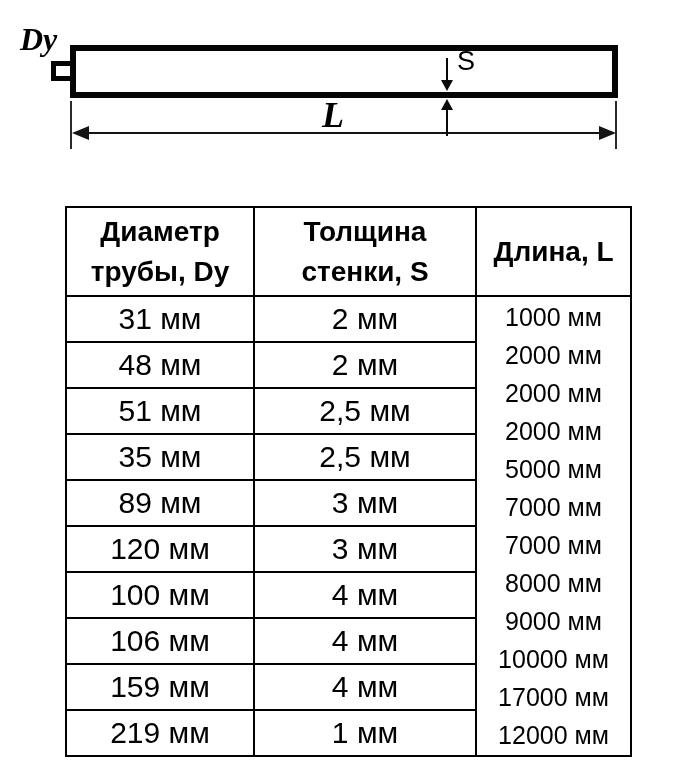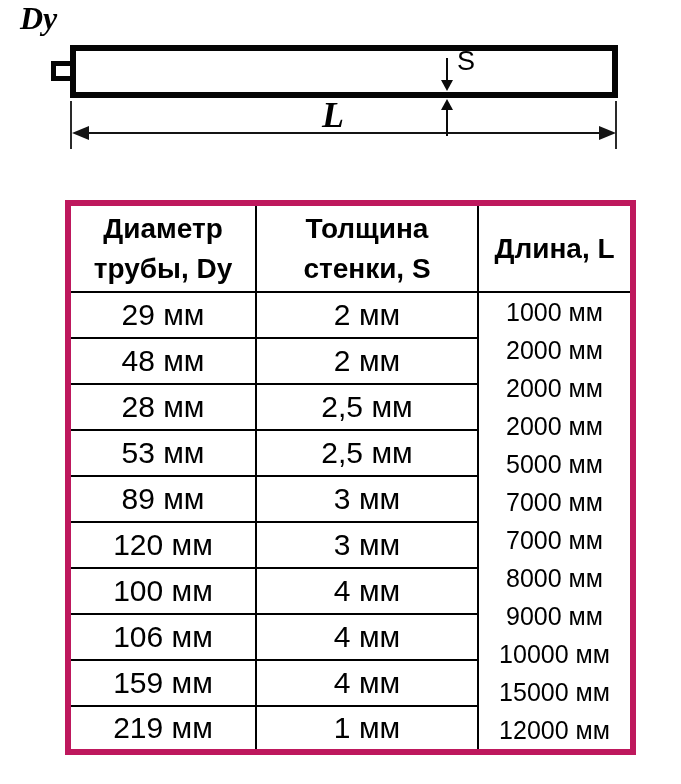--- a/index.html
+++ b/index.html
@@ -18,21 +18,21 @@
     left: 70px; top: 45px; width: 548px; height: 53px;
     border: 6px solid #050505; background: #ffffff;
     box-sizing: border-box; z-index: 1;
   }
   .pipe-notch {
     left: 51px; top: 61px; width: 24px; height: 20px;
     border: 5px solid #050505; background: #ffffff;
     box-sizing: border-box; z-index: 2;
   }
   .dy-label {
-    left: 20px; top: 0;
+    left: 20px; top: 21px;
     font-family: "Liberation Serif", serif;
     font-style: italic; font-weight: bold; font-size: 32px;
     z-index: 3;
   }
   .s-label {
     left: 457px; top: 46px; font-size: 27px; z-index: 3;
   }
   .s-line-down { left: 446px; top: 58px; width: 2px; height: 22px; background: #0a0a0a; z-index: 3; }
   .s-head-down {
     left: 441px; top: 80px; width: 0; height: 0;
@@ -60,25 +60,25 @@
     border-left: 17px solid #141414;
   }
   .l-label {
     left: 322px; top: 94px;
     font-family: "Liberation Serif", serif;
     font-style: italic; font-weight: bold; font-size: 36px;
   }
 
   
   table.spec {
-    position: absolute; left: 65px; top: 200px;
+    position: absolute; left: 65px; top: 206px;
     width: 565px; height: 548px;
     border-collapse: collapse; table-layout: fixed;
     background: #ffffff;
-    border: 6px solid #be185d;
+    border: 2px solid #be185d;
   }
   table.spec th, table.spec td { border: 2px solid #000000; padding: 0; }
   thead tr { height: 89px; }
   th.hdr { font-size: 28px; font-weight: bold; text-align: center; vertical-align: middle; }
   th.hdr .hl { line-height: 40px; }
   tbody tr { height: 46px; }
   td.val { font-size: 30px; text-align: center; vertical-align: middle; white-space: nowrap; }
   td.lengths { vertical-align: middle; }
   .len-line { height: 38px; line-height: 38px; font-size: 25px; text-align: center; white-space: nowrap; }
 </style>
@@ -120,47 +120,47 @@
         <div class="hl">Толщина</div>
         <div class="hl">стенки, S</div>
       </th>
       <th class="hdr">
         <div>Длина, L</div>
       </th>
     </tr>
   </thead>
   <tbody>
     <tr>
-      <td class="val">29 мм</td>
+      <td class="val">31 мм</td>
       <td class="val">2 мм</td>
       <td class="lengths" rowspan="10">
         <div class="len-line">1000 мм</div>
         <div class="len-line">2000 мм</div>
         <div class="len-line">2000 мм</div>
         <div class="len-line">2000 мм</div>
         <div class="len-line">5000 мм</div>
         <div class="len-line">7000 мм</div>
         <div class="len-line">7000 мм</div>
         <div class="len-line">8000 мм</div>
         <div class="len-line">9000 мм</div>
         <div class="len-line">10000 мм</div>
-        <div class="len-line">15000 мм</div>
+        <div class="len-line">17000 мм</div>
         <div class="len-line">12000 мм</div>
       </td>
     </tr>
     <tr>
       <td class="val">48 мм</td>
       <td class="val">2 мм</td>
     </tr>
     <tr>
-      <td class="val">28 мм</td>
+      <td class="val">51 мм</td>
       <td class="val">2,5 мм</td>
     </tr>
     <tr>
-      <td class="val">53 мм</td>
+      <td class="val">35 мм</td>
       <td class="val">2,5 мм</td>
     </tr>
     <tr>
       <td class="val">89 мм</td>
       <td class="val">3 мм</td>
     </tr>
     <tr>
       <td class="val">120 мм</td>
       <td class="val">3 мм</td>
     </tr>

